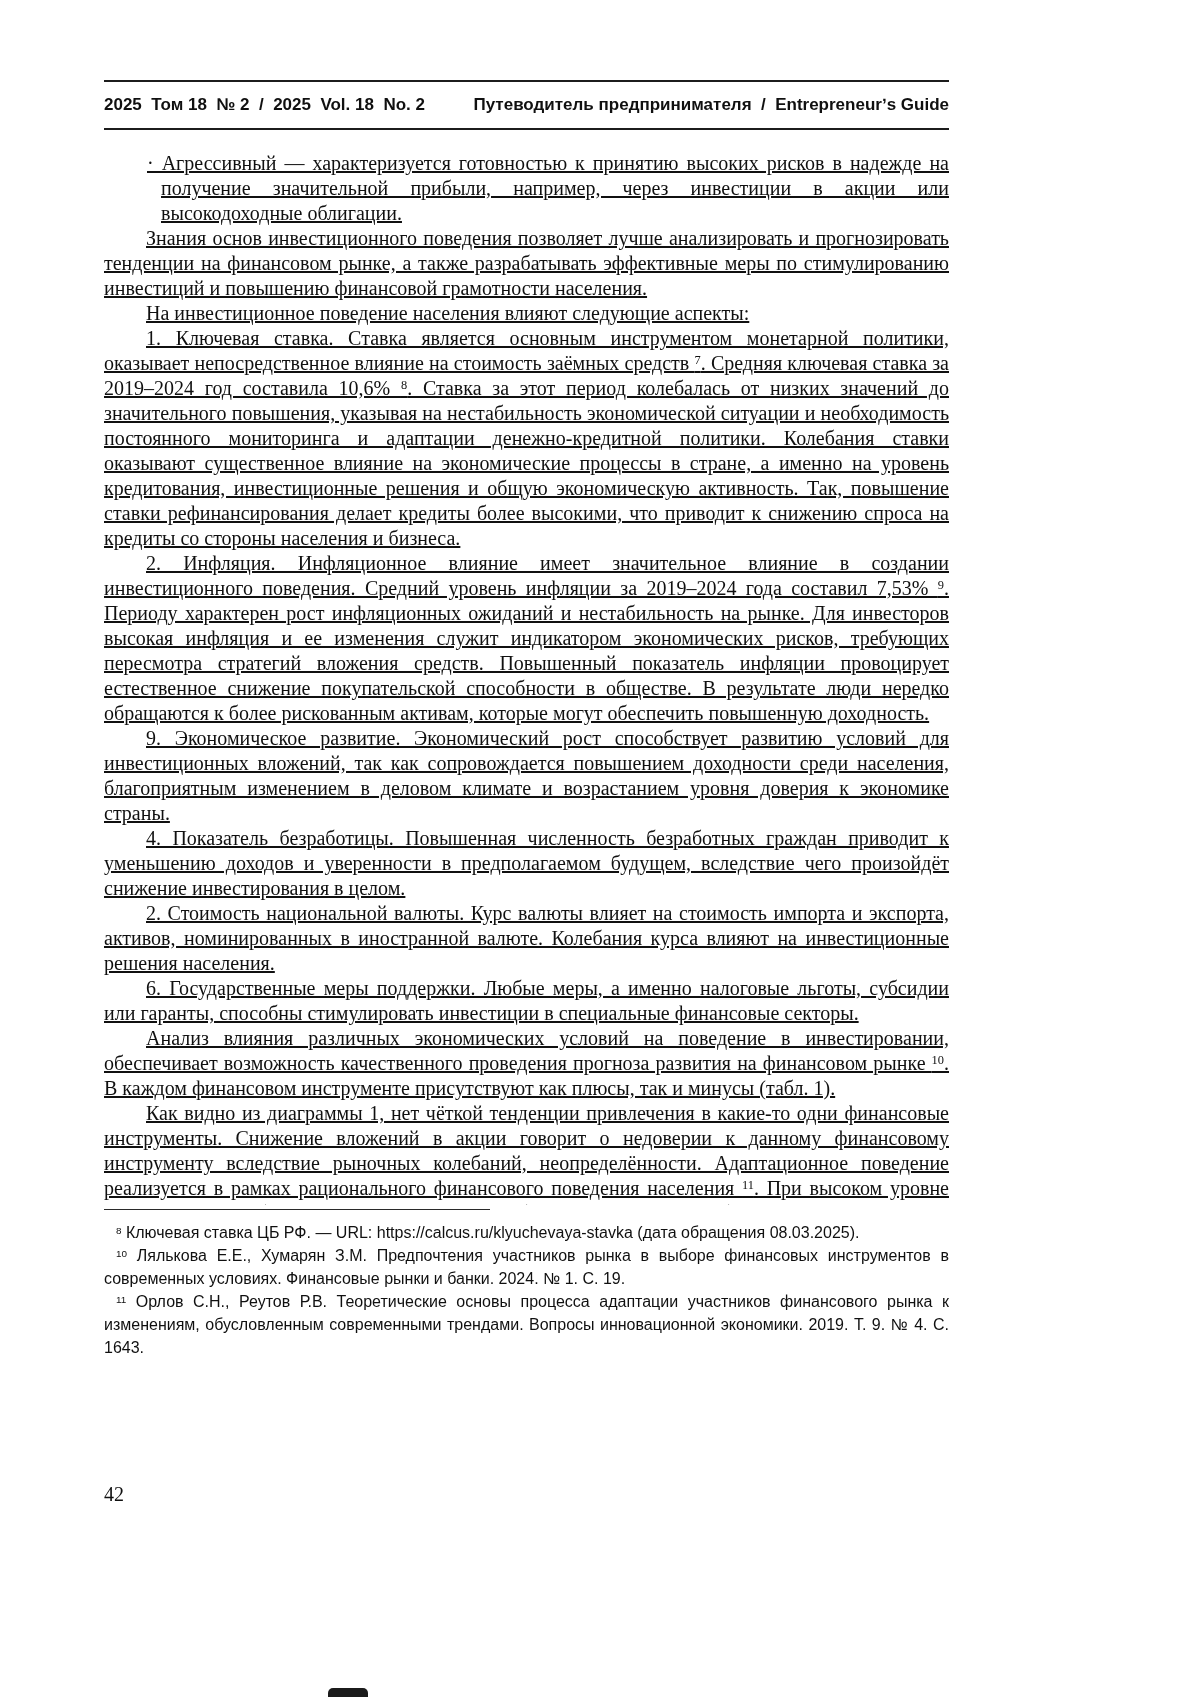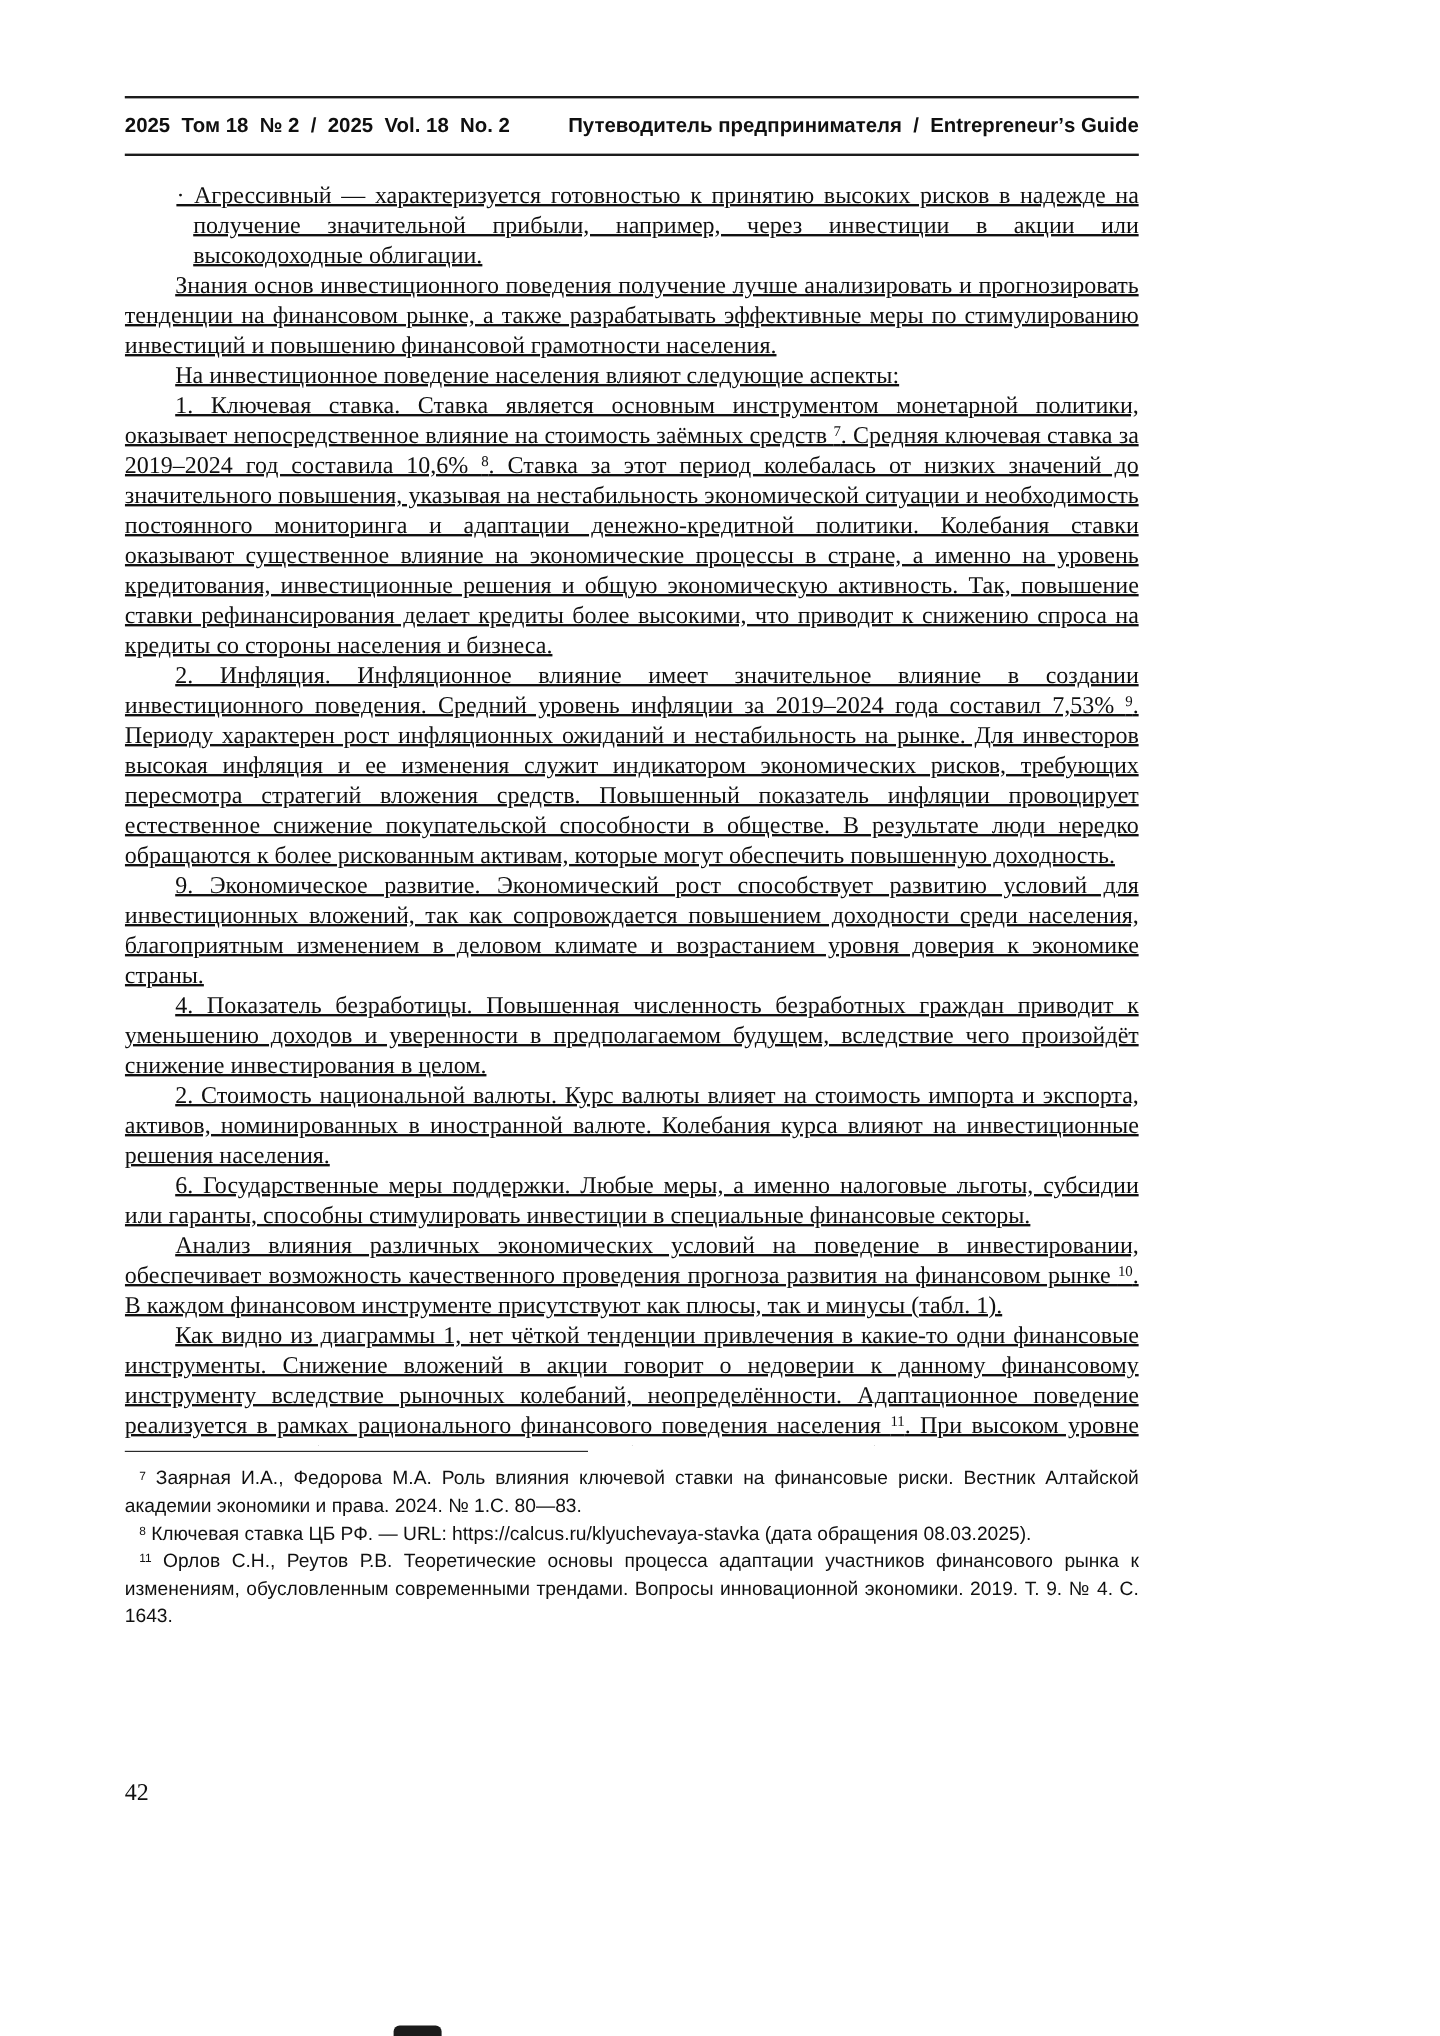--- a/index.html
+++ b/index.html
@@ -117,37 +117,37 @@
 
 <div class="page">
 
   <header class="journal-header">
     <span class="h-left">2025  Том 18  № 2  /  2025  Vol. 18  No. 2</span>
     <span class="h-right">Путеводитель предпринимателя  /  Entrepreneurʼs Guide</span>
   </header>
 
   <main class="article-body">
       <p class="para bullet">·  Агрессивный — характеризуется готовностью к принятию высоких рисков в надежде на получение значительной прибыли, например, через инвестиции в акции или высокодоходные облигации.</p>
-      <p class="para indent">Знания основ инвестиционного поведения получение лучше анализировать и прогнозировать тенденции на финансовом рынке, а также разрабатывать эффективные меры по стимулированию инвестиций и повышению финансовой грамотности населения.</p>
+      <p class="para indent">Знания основ инвестиционного поведения позволяет лучше анализировать и прогнозировать тенденции на финансовом рынке, а также разрабатывать эффективные меры по стимулированию инвестиций и повышению финансовой грамотности населения.</p>
       <p class="para indent">На инвестиционное поведение населения влияют следующие аспекты:</p>
       <p class="para indent">1. Ключевая ставка. Ставка является основным инструментом монетарной политики, оказывает непосредственное влияние на стоимость заёмных средств <sup class="fnref">7</sup>. Средняя ключевая ставка за 2019–2024 год составила 10,6% <sup class="fnref">8</sup>. Ставка за этот период колебалась от низких значений до значительного повышения, указывая на нестабильность экономической ситуации и необходимость постоянного мониторинга и адаптации денежно-кредитной политики. Колебания ставки оказывают существенное влияние на экономические процессы в стране, а именно на уровень кредитования, инвестиционные решения и общую экономическую активность. Так, повышение ставки рефинансирования делает кредиты более высокими, что приводит к снижению спроса на кредиты со стороны населения и бизнеса.</p>
       <p class="para indent">2. Инфляция. Инфляционное влияние имеет значительное влияние в создании инвестиционного поведения. Средний уровень инфляции за 2019–2024 года составил 7,53% <sup class="fnref">9</sup>. Периоду характерен рост инфляционных ожиданий и нестабильность на рынке. Для инвесторов высокая инфляция и ее изменения служит индикатором экономических рисков, требующих пересмотра стратегий вложения средств. Повышенный показатель инфляции провоцирует естественное снижение покупательской способности в обществе. В результате люди нередко обращаются к более рискованным активам, которые могут обеспечить повышенную доходность.</p>
       <p class="para indent">9. Экономическое развитие. Экономический рост способствует развитию условий для инвестиционных вложений, так как сопровождается повышением доходности среди населения, благоприятным изменением в деловом климате и возрастанием уровня доверия к экономике страны.</p>
       <p class="para indent">4. Показатель безработицы. Повышенная численность безработных граждан приводит к уменьшению доходов и уверенности в предполагаемом будущем, вследствие чего произойдёт снижение инвестирования в целом.</p>
       <p class="para indent">2. Стоимость национальной валюты. Курс валюты влияет на стоимость импорта и экспорта, активов, номинированных в иностранной валюте. Колебания курса влияют на инвестиционные решения населения.</p>
       <p class="para indent">6. Государственные меры поддержки. Любые меры, а именно налоговые льготы, субсидии или гаранты, способны стимулировать инвестиции в специальные финансовые секторы.</p>
       <p class="para indent">Анализ влияния различных экономических условий на поведение в инвестировании, обеспечивает возможность качественного проведения прогноза развития на финансовом рынке <sup class="fnref">10</sup>. В каждом финансовом инструменте присутствуют как плюсы, так и минусы (табл. 1).</p>
       <p class="para indent">Как видно из диаграммы 1, нет чёткой тенденции привлечения в какие-то одни финансовые инструменты. Снижение вложений в акции говорит о недоверии к данному финансовому инструменту вследствие рыночных колебаний, неопределённости. Адаптационное поведение реализуется в рамках рационального финансового поведения населения <sup class="fnref">11</sup>. При высоком уровне инфляции и нестабильной процентной ставке наблюдается тенденция к более консервативным</p>
     </main>
 
   <div class="footnote-sep"></div>
 
   <section class="footnotes">
-      <p class="footnote"><sup class="fnref">7</sup> Заярная И.А., Федорова М.А. Роль влияния ключевой ставки на финансовые риски. Вестник Алтайской академии экономики и права. 2024. № 1.С. 80—83.</p>
       <p class="footnote"><sup class="fnref">8</sup> Ключевая ставка ЦБ РФ. — URL: https://calcus.ru/klyuchevaya-stavka (дата обращения 08.03.2025).</p>
+      <p class="footnote"><sup class="fnref">10</sup> Лялькова Е.Е., Хумарян З.М. Предпочтения участников рынка в выборе финансовых инструментов в современных условиях. Финансовые рынки и банки. 2024. № 1. С. 19.</p>
       <p class="footnote"><sup class="fnref">11</sup> Орлов С.Н., Реутов Р.В. Теоретические основы процесса адаптации участников финансового рынка к изменениям, обусловленным современными трендами. Вопросы инновационной экономики. 2019. Т. 9. № 4. С. 1643.</p>
     </section>
 
   <div class="page-number">42</div>
 
   <div class="scan-artifact"></div>
 
 </div>
 
 </body></html>

